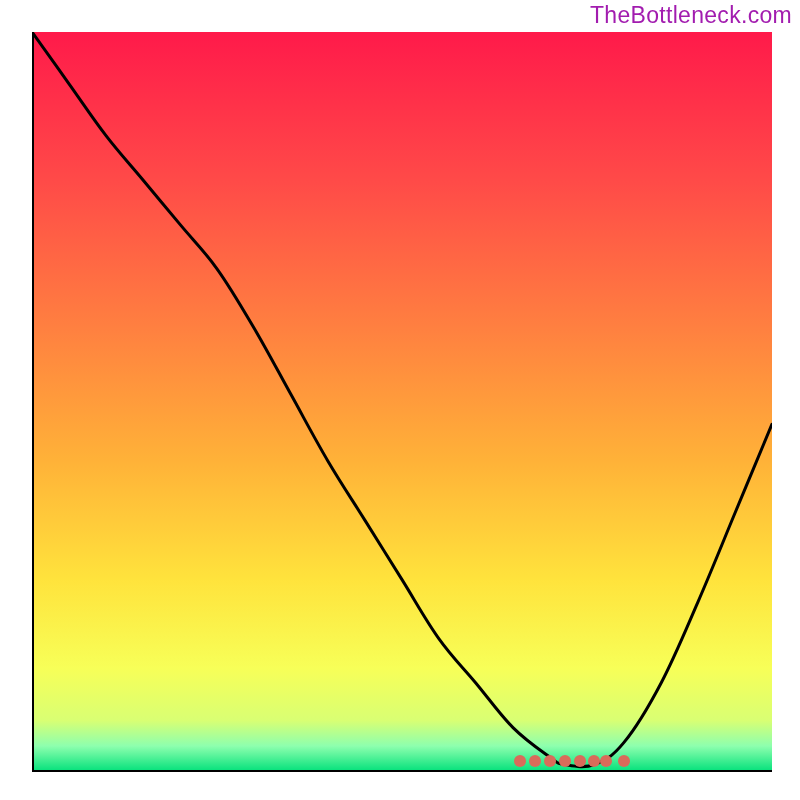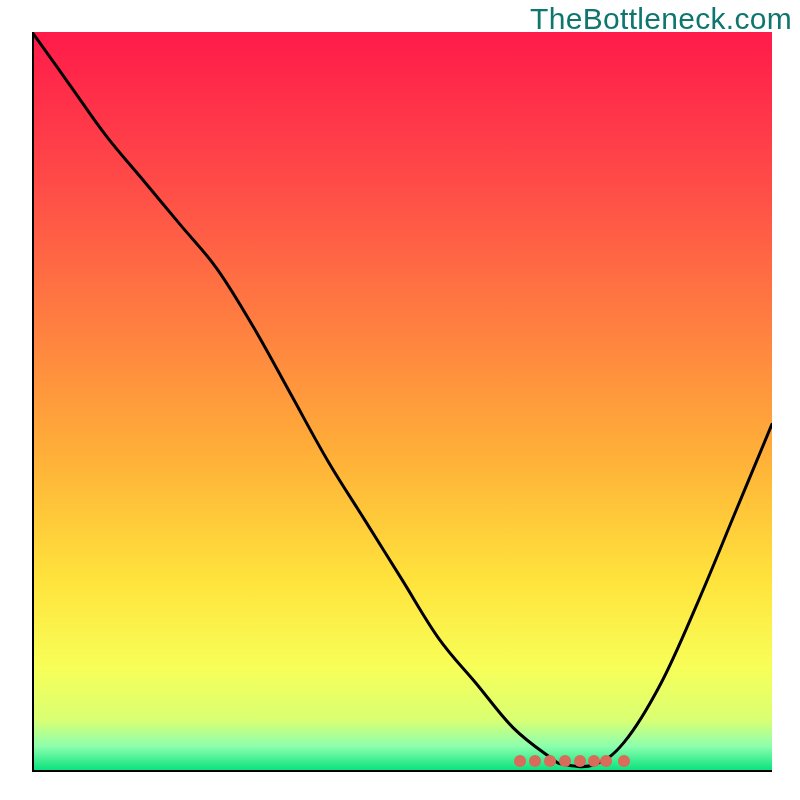--- a/index.html
+++ b/index.html
@@ -13,22 +13,22 @@
   }
   .wrap {
     position: relative;
     width: 800px;
     height: 800px;
   }
   .watermark {
     position: absolute;
     top: 2px;
     right: 8px;
-    color: #0f766e;
-    font-size: 30px;
+    color: #a21caf;
+    font-size: 23px;
     letter-spacing: 0.3px;
     font-weight: 400;
     font-family: "Segoe UI", Arial, sans-serif;
     text-align: center;
   }
   .plot-area {
     position: absolute;
     left: 32px;
     top: 32px;
     width: 740px;

